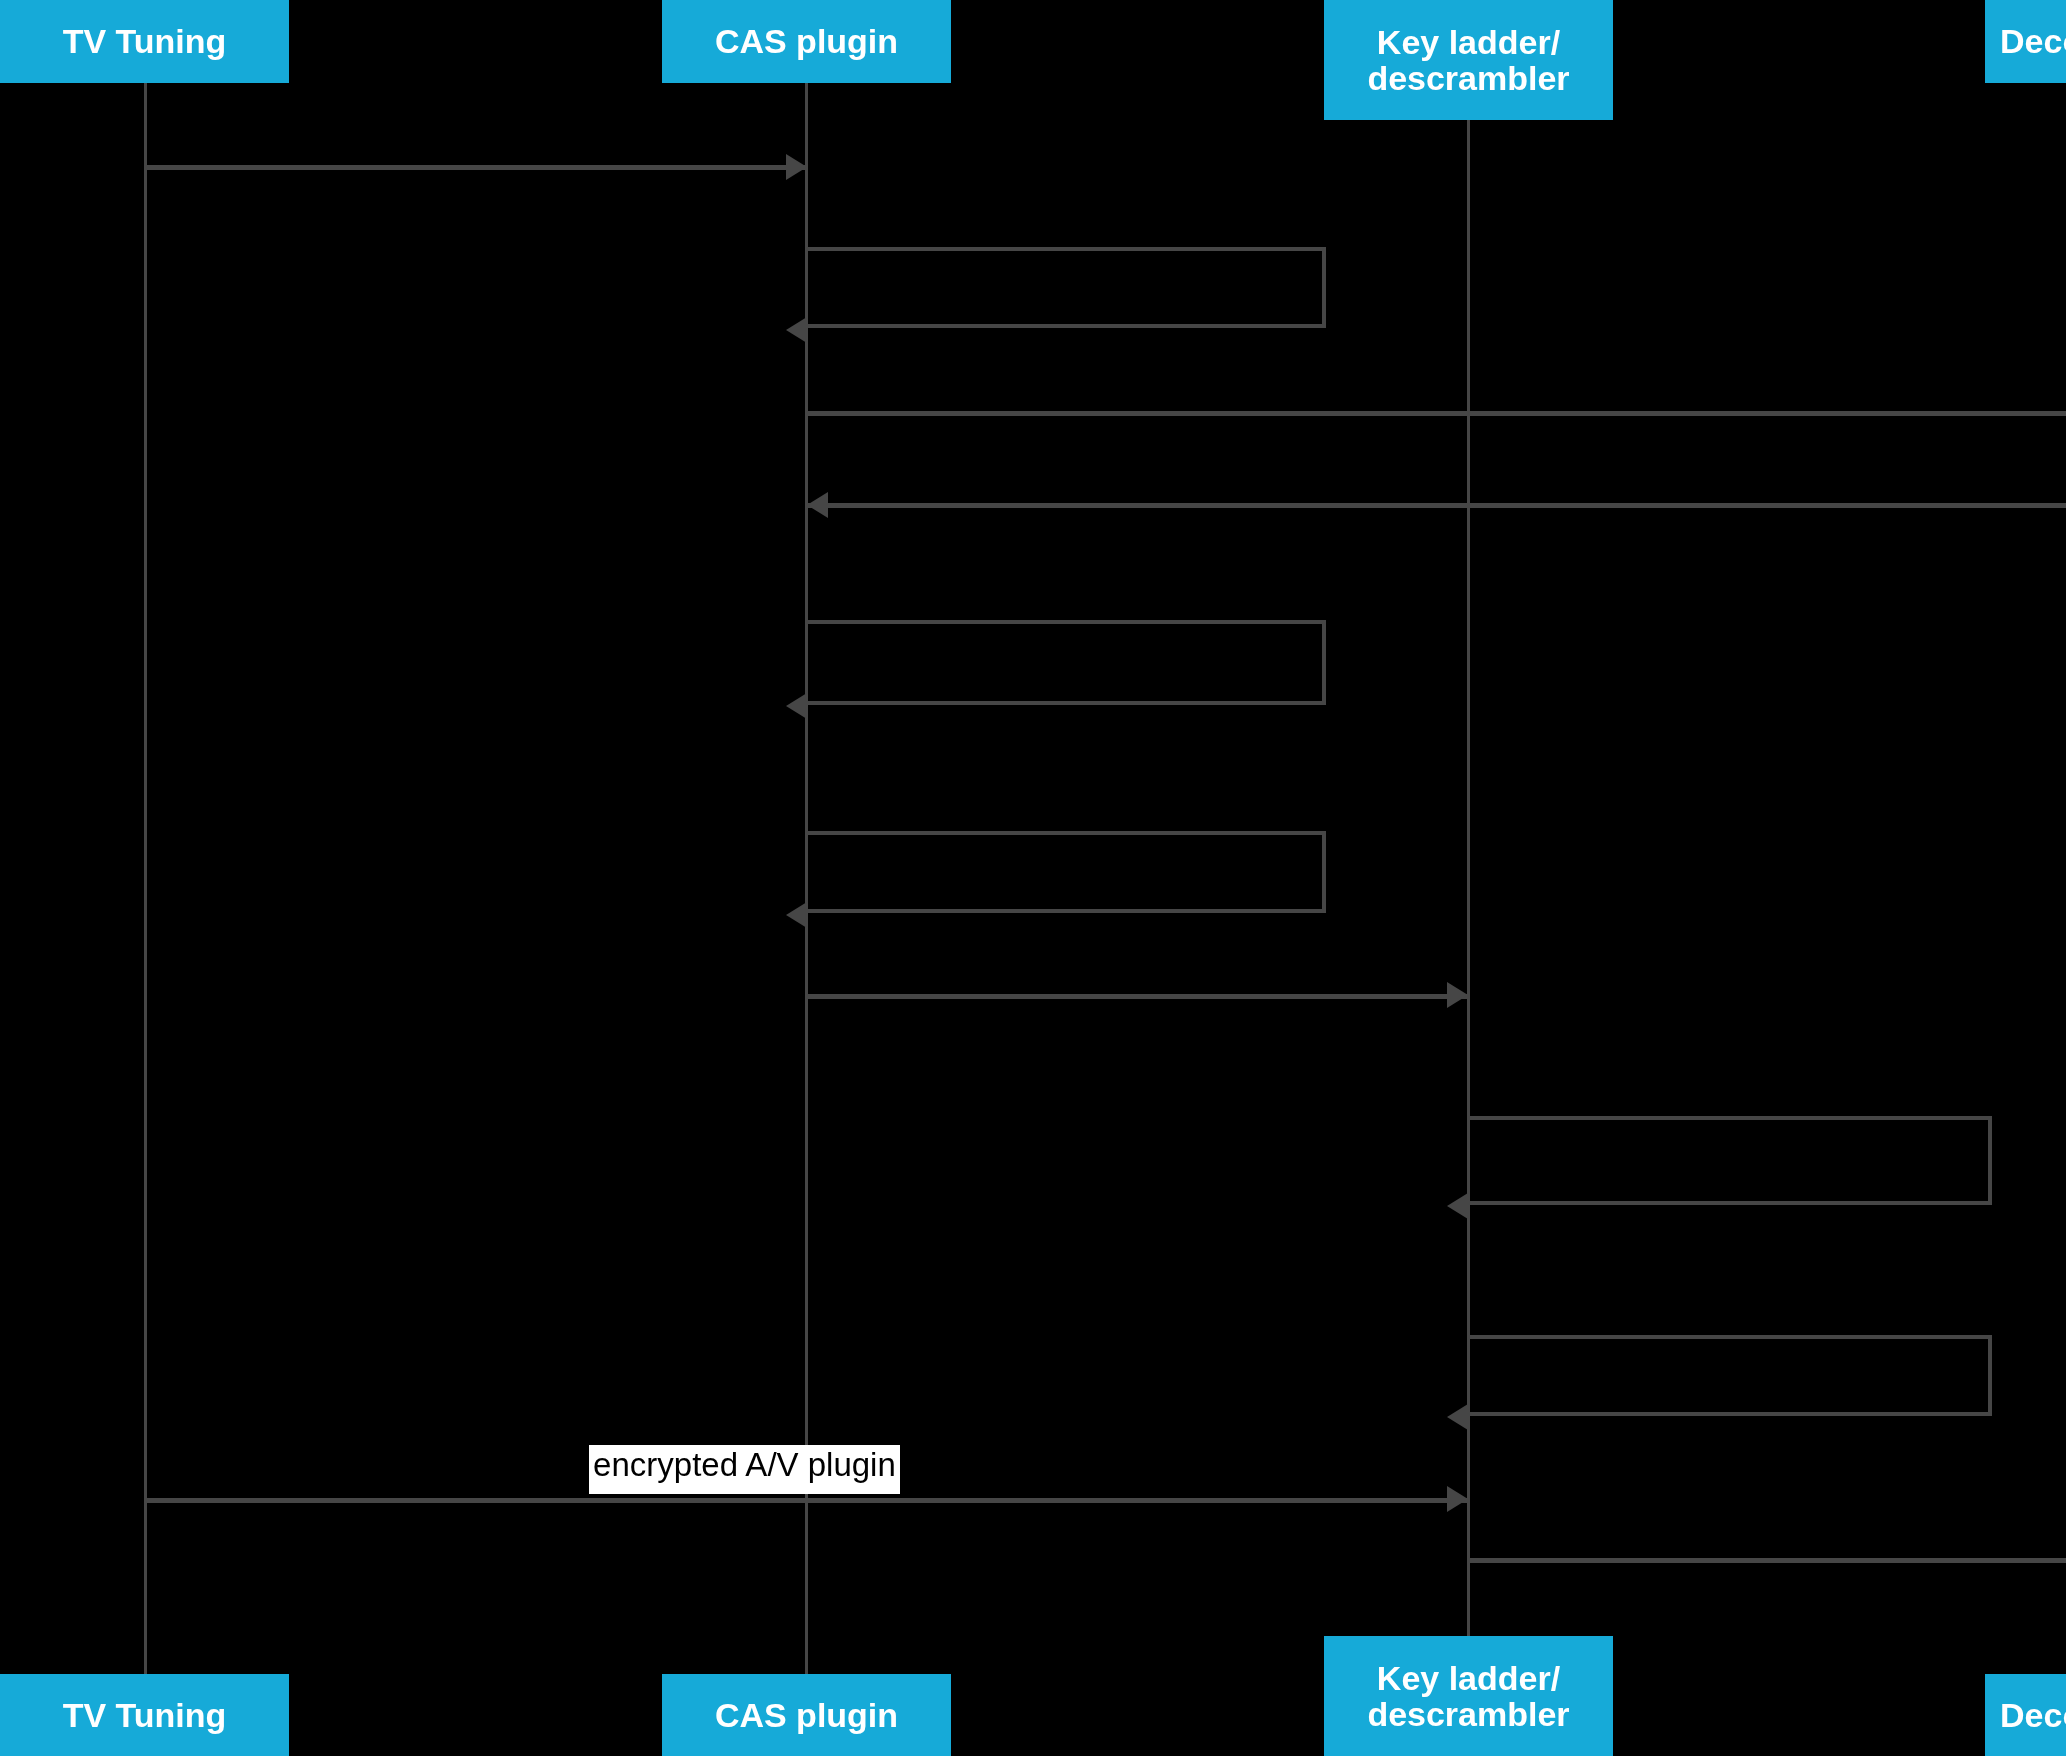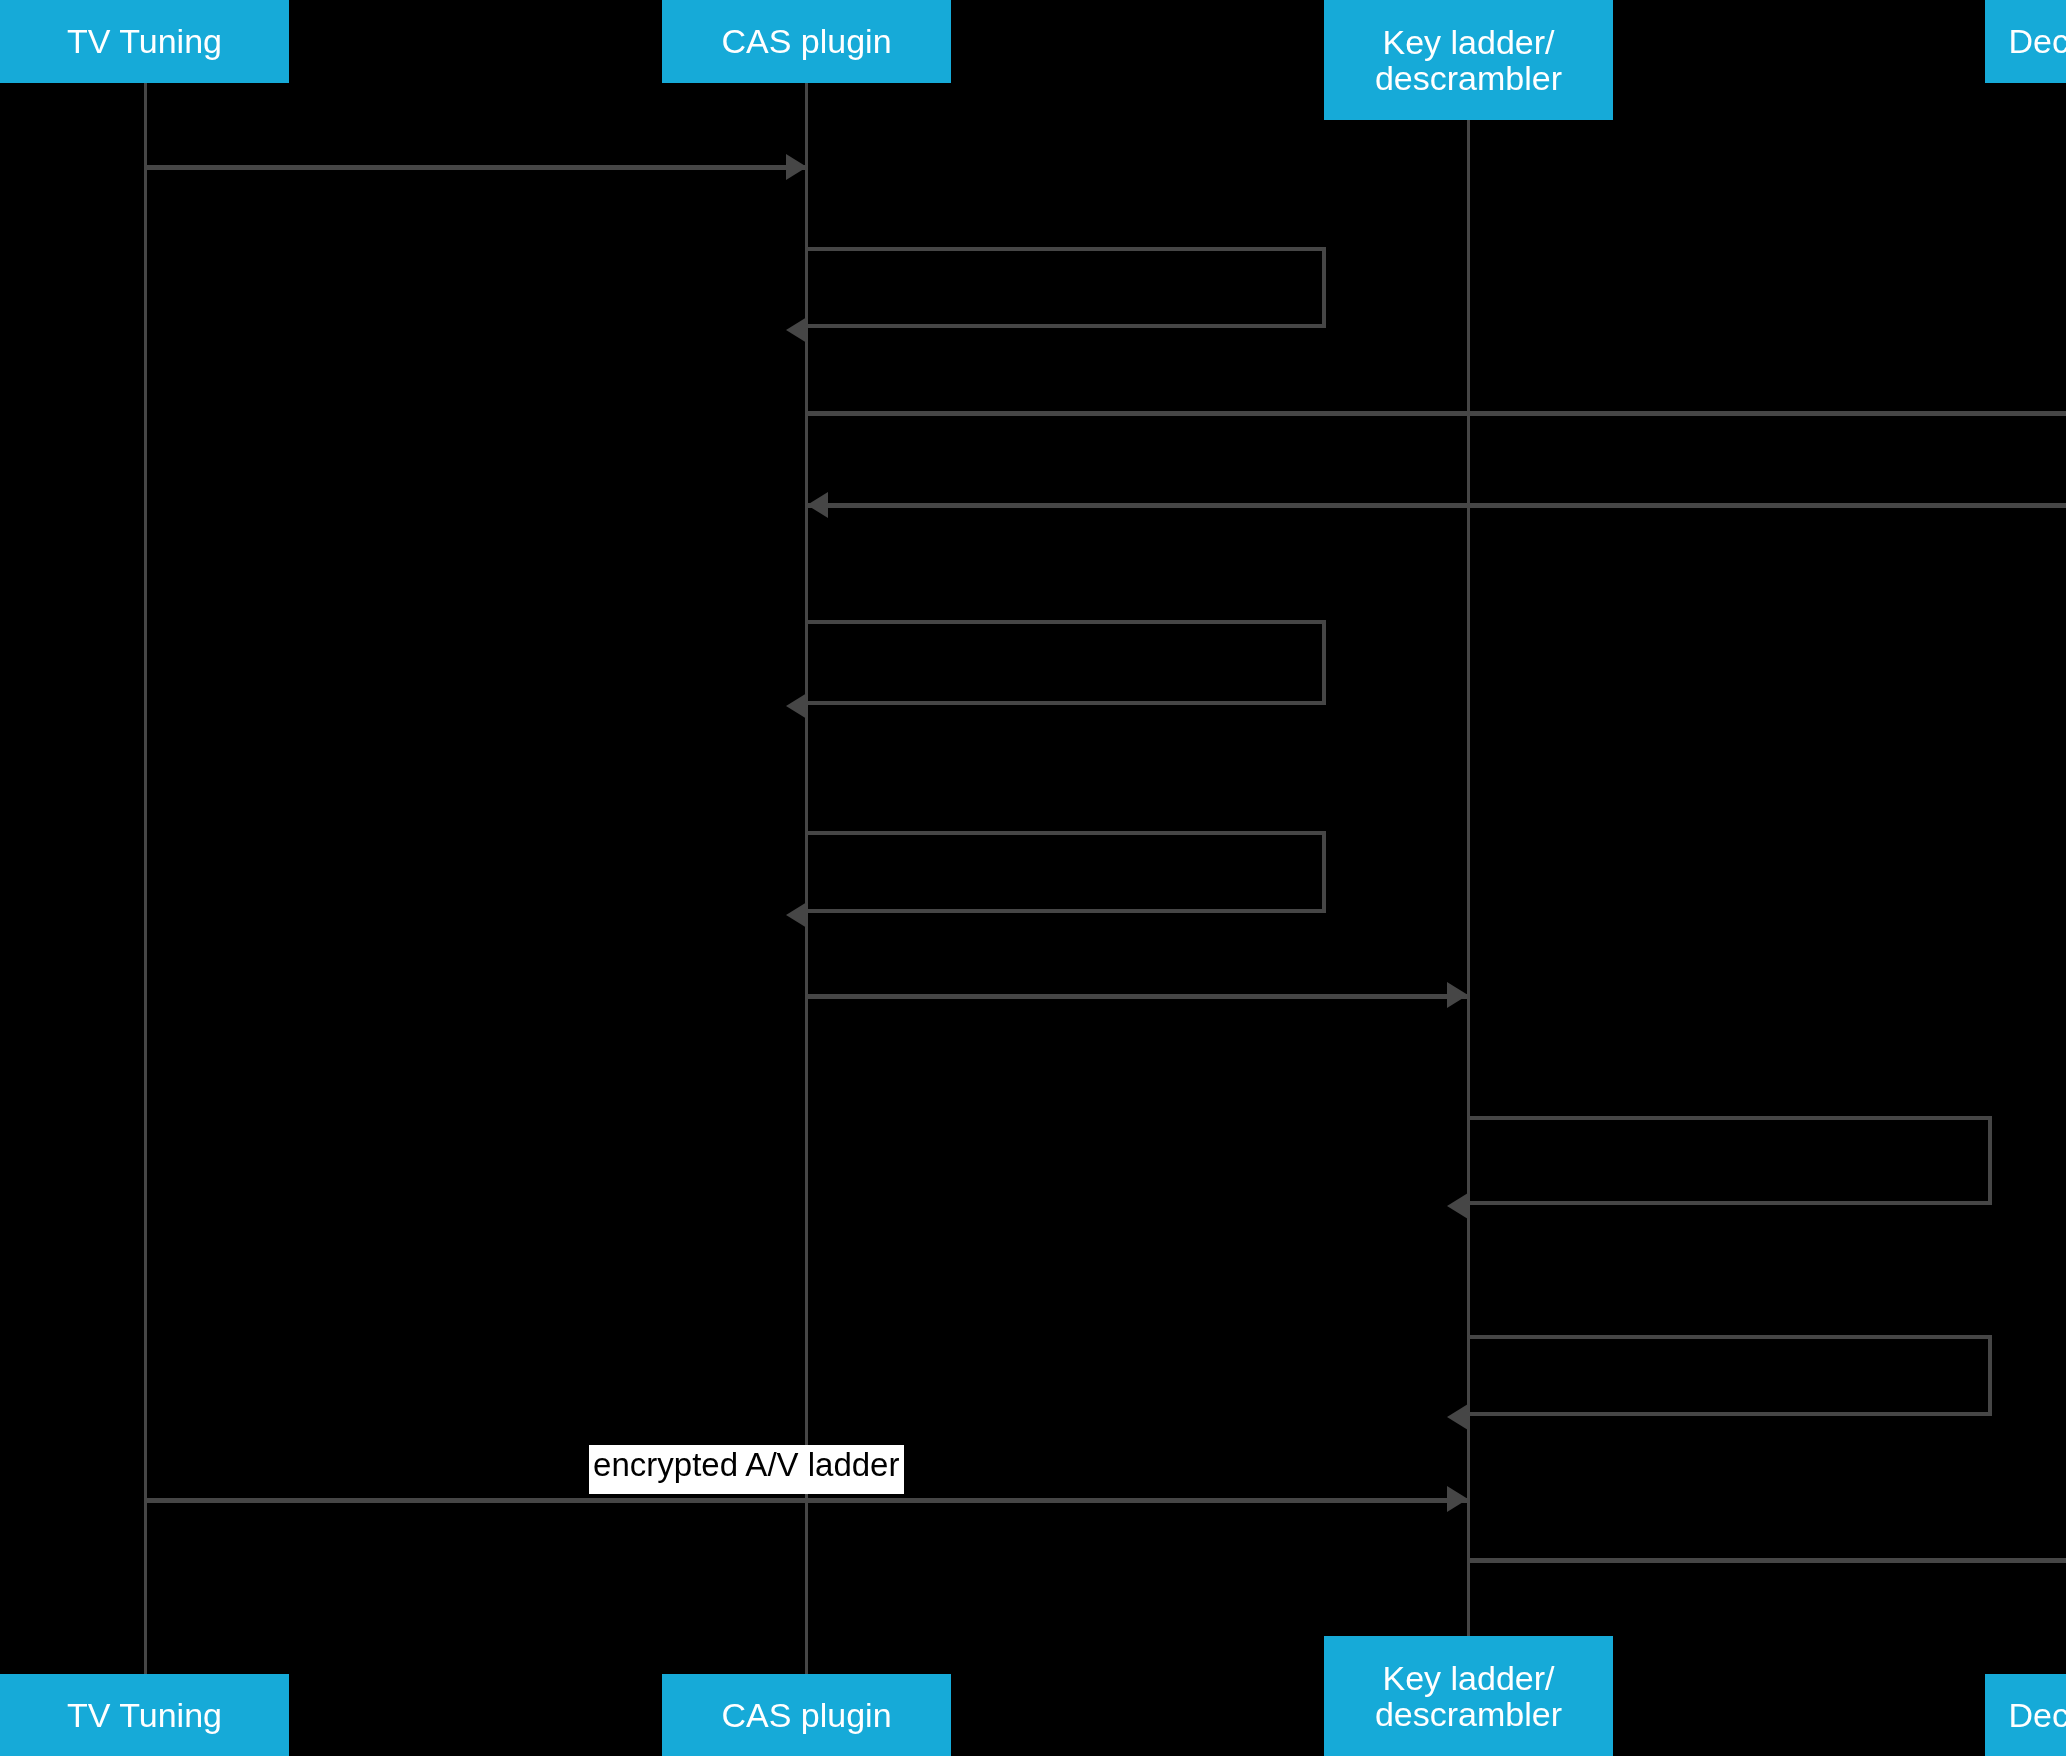--- a/index.html
+++ b/index.html
@@ -20,21 +20,21 @@
   .participant-box {
     position: absolute;
     background: #16AAD8;
     color: #FFFFFF;
     display: flex;
     align-items: center;
     justify-content: center;
     text-align: center;
     font-size: 34px;
     line-height: 1.06;
-    font-weight: 400;
+    font-weight: 700;
     letter-spacing: 0px;
     box-sizing: border-box;
     white-space: pre-line;
     padding: 0 2.5px;
   }
   
   .lifeline {
     position: absolute;
     width: 3.3px;
     background: #464646;
@@ -102,21 +102,21 @@
     <div class="self-loop" style="left: 807px; top: 831px; width: 519px; height: 82px;"></div>
     <div class="arrow-left" style="left: 786px; top: 902px;"></div>
     <div class="msg-line" style="left: 807px; top: 994px; width: 661px;"></div>
     <div class="arrow-right" style="left: 1447px; top: 982px;"></div>
     <div class="self-loop" style="left: 1468px; top: 1116px; width: 524px; height: 89px;"></div>
     <div class="arrow-left" style="left: 1447px; top: 1193px;"></div>
     <div class="self-loop" style="left: 1468px; top: 1335px; width: 524px; height: 81px;"></div>
     <div class="arrow-left" style="left: 1447px; top: 1404px;"></div>
     <div class="msg-line" style="left: 146px; top: 1498px; width: 1322px;"></div>
     <div class="arrow-right" style="left: 1447px; top: 1486px;"></div>
-    <div class="msg-label" style="left: 589px; top: 1445px; height: 49px;">encrypted A/V ladder</div>
+    <div class="msg-label" style="left: 589px; top: 1445px; height: 49px;">encrypted A/V plugin</div>
     <div class="msg-line" style="left: 1468px; top: 1558px; width: 661px;"></div>
     <div class="participant-box" style="left: 0px; top: 0px; width: 289px; height: 83px;">TV Tuning</div>
     <div class="participant-box" style="left: 0px; top: 1674px; width: 289px; height: 83px;">TV Tuning</div>
     <div class="participant-box" style="left: 662px; top: 0px; width: 289px; height: 83px;">CAS plugin</div>
     <div class="participant-box" style="left: 662px; top: 1674px; width: 289px; height: 83px;">CAS plugin</div>
     <div class="participant-box" style="left: 1324px; top: 0px; width: 289px; height: 120px;">Key ladder/
 descrambler</div>
     <div class="participant-box" style="left: 1324px; top: 1636px; width: 289px; height: 120px;">Key ladder/
 descrambler</div>
     <div class="participant-box" style="left: 1985px; top: 0px; width: 289px; height: 83px;">Decode, display</div>

